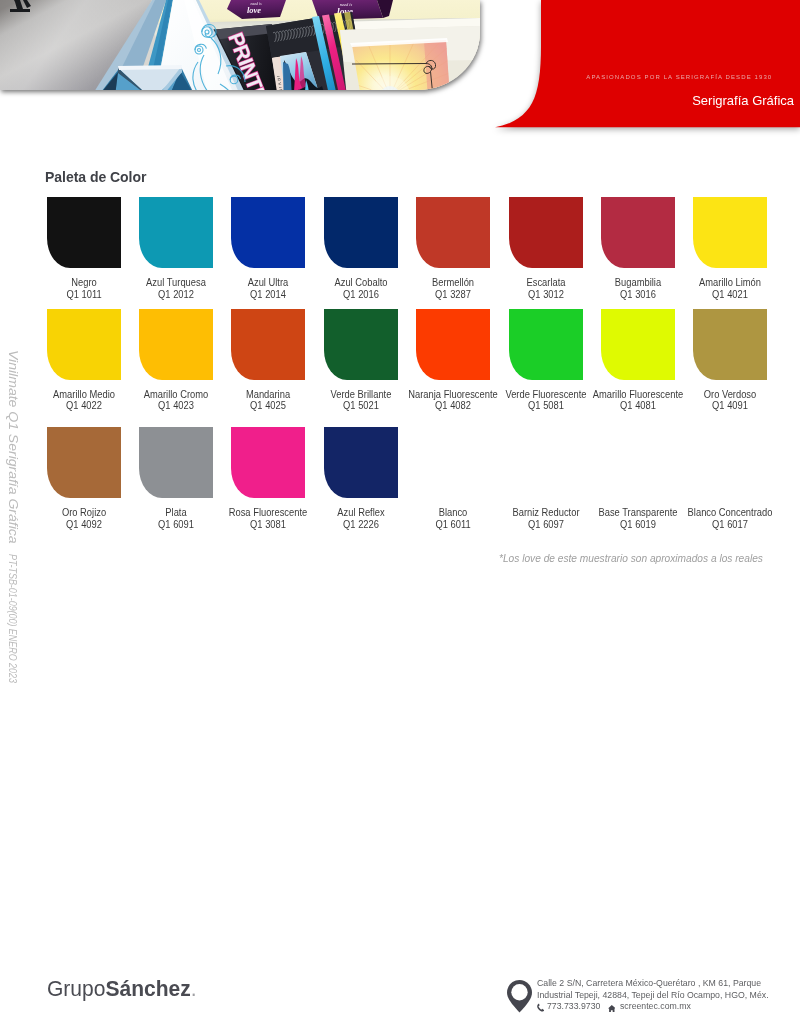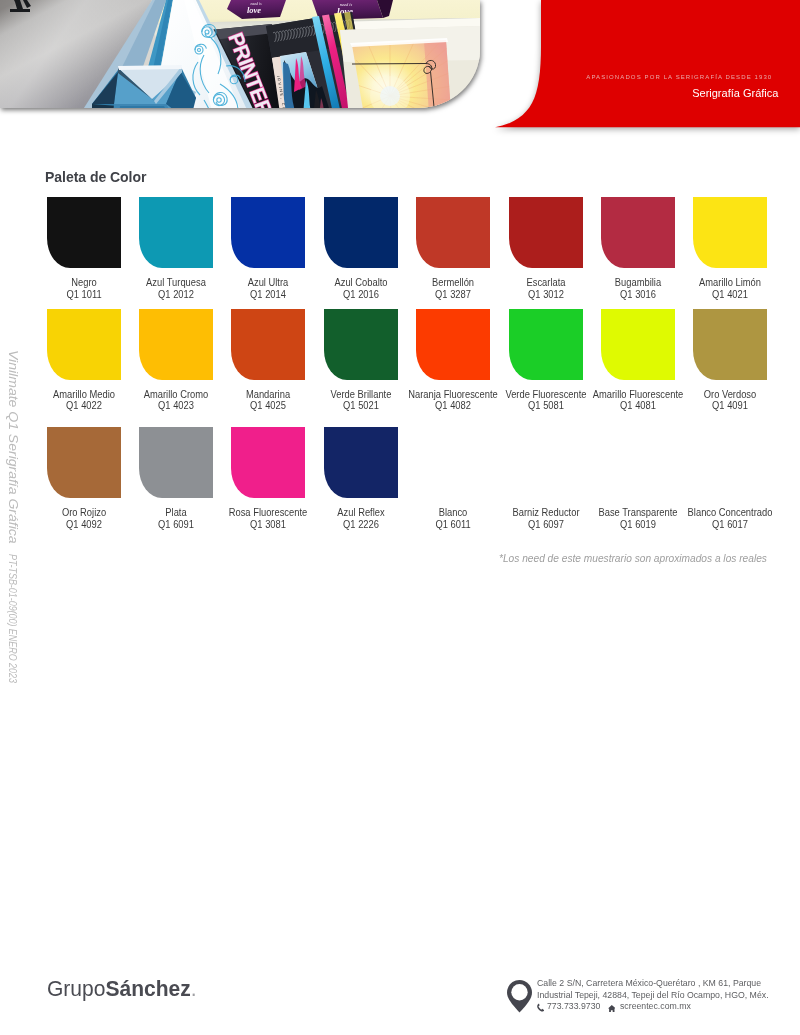--- a/index.html
+++ b/index.html
@@ -1,39 +1,39 @@
 <!DOCTYPE html>
 <html><head>
 <meta charset="utf-8">
 <style>
   html,body{margin:0;padding:0;}
   body{width:800px;height:1035px;background:#ffffff;font-family:"Liberation Sans",sans-serif;position:relative;overflow:hidden;}
   .page{position:absolute;left:0;top:0;width:800px;height:1035px;}
 
   
-  .hero{position:absolute;left:0;top:0;width:480px;height:108px;
+  .hero{position:absolute;left:0;top:0;width:480px;height:90px;
         border-bottom-right-radius:62px 58px;overflow:hidden;
         filter:drop-shadow(1px 2px 2.5px rgba(0,0,0,0.55));}
   .hero-inner{position:absolute;left:0;top:0;width:480px;height:127.5px;}
 
   .redwrap{position:absolute;left:480px;top:0;width:320px;height:133px;
            filter:drop-shadow(0 2px 3px rgba(0,0,0,0.35));}
   .redwrap svg{display:block;}
 
   .logo{position:absolute;left:586px;top:13.5px;width:200px;height:58px;}
   .logo-text{position:absolute;left:0;top:0;font-family:"Liberation Sans",sans-serif;
              font-weight:bold;color:#fff;font-size:57px;line-height:58px;white-space:nowrap;
              transform:scaleX(0.655);transform-origin:left top;letter-spacing:0px;}
   .logo-r{position:absolute;left:188.7px;top:44.3px;width:7.2px;height:7.2px;
           border:0.9px solid #ecb3b3;border-radius:50%;box-sizing:border-box;}
   .logo-r::after{content:"";position:absolute;left:2.1px;top:2.1px;width:1.8px;height:1.8px;
           background:#ecb3b3;border-radius:50%;}
   .tagline{position:absolute;left:586.3px;top:74.4px;font-size:6px;color:#e9a7a7;
            letter-spacing:1.11px;white-space:nowrap;font-weight:normal;line-height:6px;}
-  .section-label{position:absolute;left:692.2px;top:87px;font-size:11px;color:#ffffff;
+  .section-label{position:absolute;left:692.2px;top:95px;font-size:13px;color:#ffffff;
            white-space:nowrap;line-height:12px;}
 
   
   .vtext{position:absolute;transform-origin:0 0;font-style:italic;color:#bcbcbc;
          font-size:12px;line-height:12px;white-space:nowrap;letter-spacing:-0.05px;}
 
   
   .palette-title{position:absolute;left:45.2px;top:169.6px;font-size:14.7px;font-weight:bold;
                  color:#3f4147;letter-spacing:-0.05px;line-height:15px;
                  transform:scaleX(0.955);transform-origin:0 0;}
@@ -457,21 +457,21 @@
       </div>
       <div class="sw-label" style="left: 572.95px; top: 507.2px;">
         <div>Base Transparente</div>
         <div>Q1 6019</div>
       </div>
       <div class="sw-label" style="left: 665.35px; top: 507.2px;">
         <div>Blanco Concentrado</div>
         <div>Q1 6017</div>
       </div>
     </div>
-  <div class="footnote">*Los need de este muestrario son aproximados a los reales</div>
+  <div class="footnote">*Los love de este muestrario son aproximados a los reales</div>
 
   <div class="gs"><span>Grupo</span><b>Sánchez</b><span class="dot">.</span></div>
 
   <svg class="pin" width="25" height="33" viewBox="0 0 25 33">
     <path d="M12.5,0 C5.6,0 0,5.6 0,12.5 C0,18.4 4.6,24.0 12.5,32.6 C20.4,24.0 25,18.4 25,12.5 C25,5.6 19.4,0 12.5,0 Z" fill="#45464e"></path>
     <circle cx="12.5" cy="12.3" r="8.2" fill="#ffffff"></circle>
   </svg>
   <div class="addr">
     <div>Calle 2 S/N, Carretera México-Querétaro , KM 61, Parque</div>
     <div>Industrial Tepeji, 42884, Tepeji del Río Ocampo, HGO, Méx.</div>

